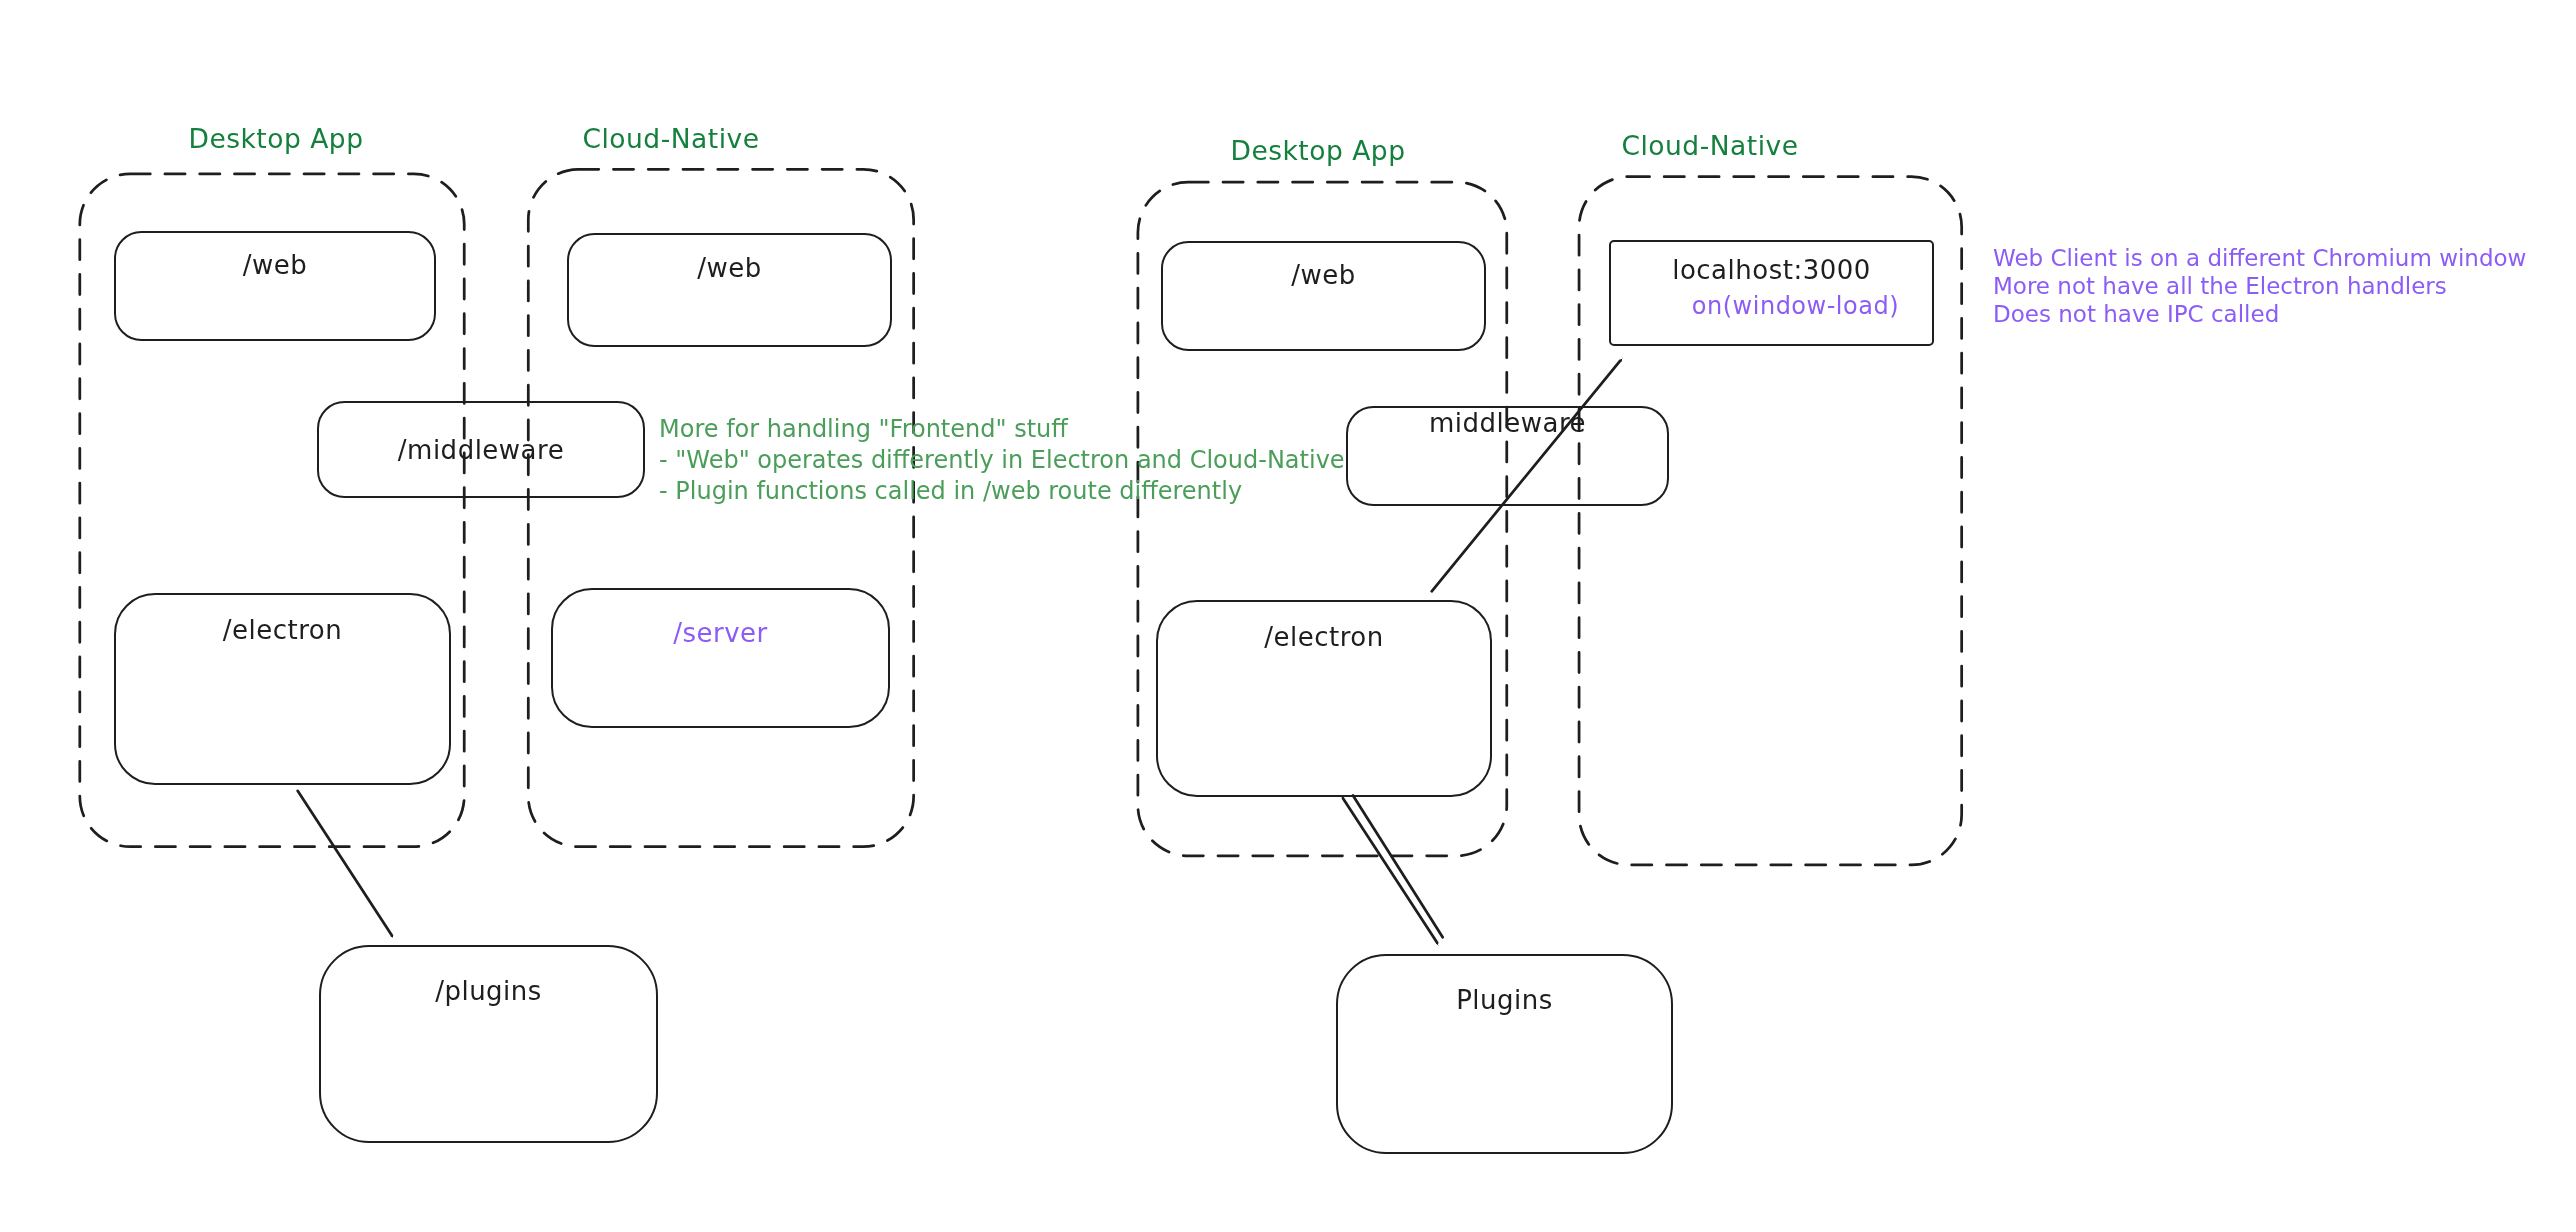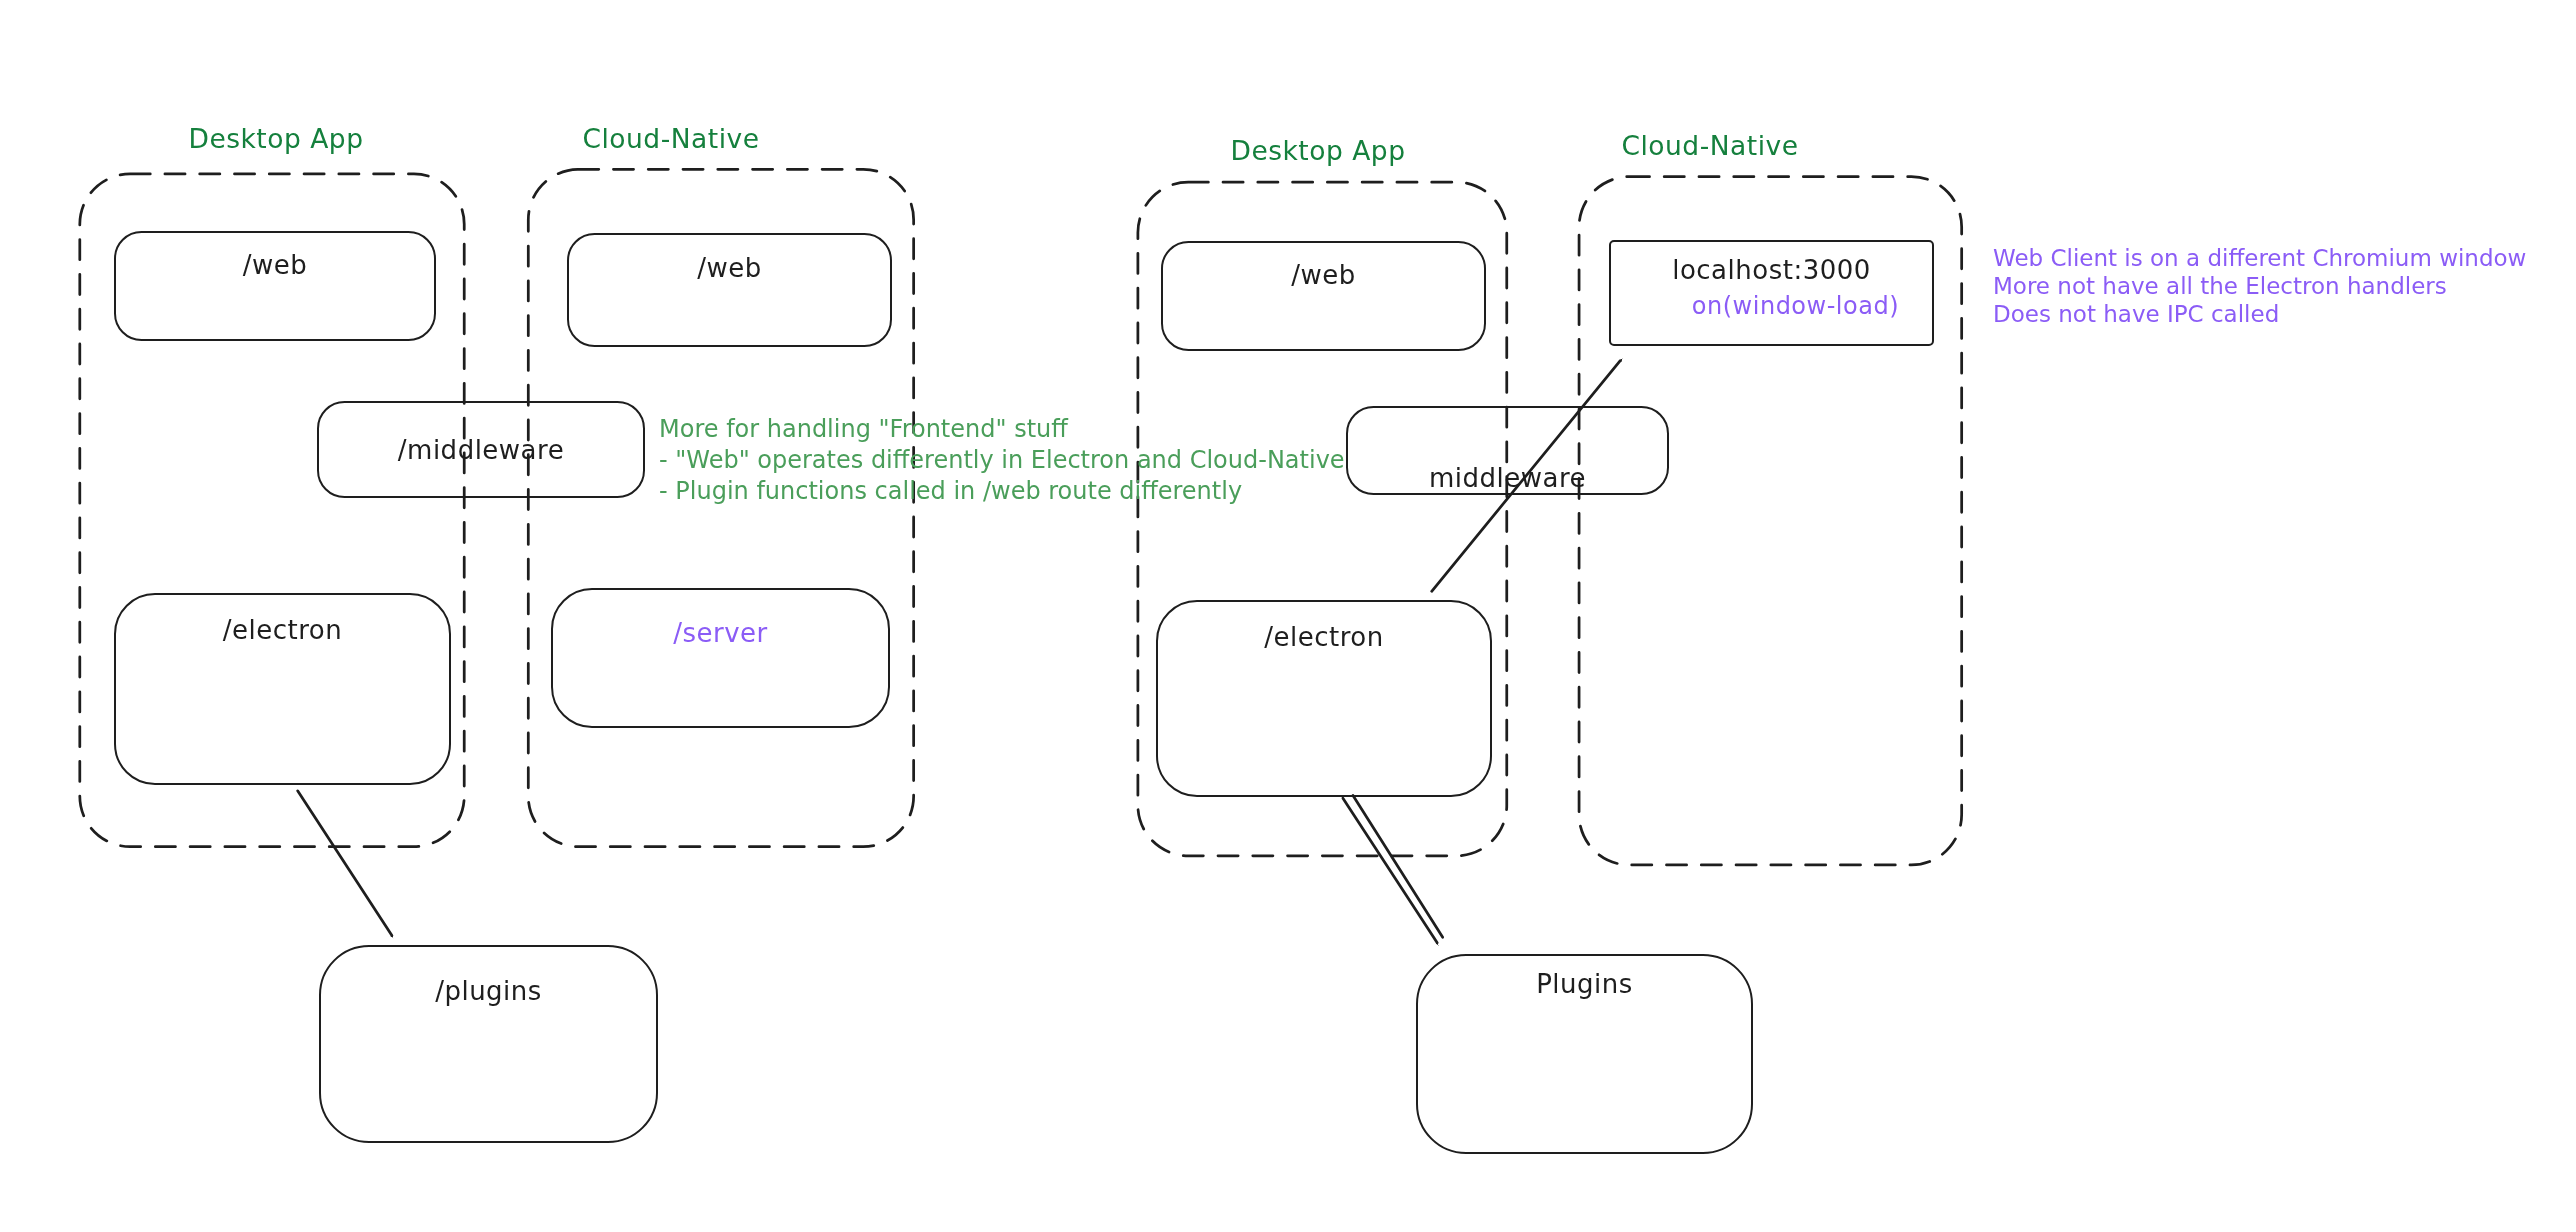--- a/index.html
+++ b/index.html
@@ -40,23 +40,23 @@
   .n-web1        { left: 114px;  top: 231px;  width: 322px; height: 110px; border-radius: 27.5px; padding-top: 16.5px; }
   .n-web2        { left: 567px;  top: 233px;  width: 325px; height: 114px; border-radius: 27.5px; padding-top: 18.3px; }
   .n-middleware1 { left: 317px;  top: 401px;  width: 328px; height: 97px; border-radius: 27.5px; justify-content: center; }
   .n-electron1   { left: 114px;  top: 593px;  width: 337px; height: 192px; border-radius: 41px; padding-top: 20px; }
   .n-server1     { left: 551px;  top: 588px;  width: 339px; height: 140px; border-radius: 41px; padding-top: 28px; }
   .n-plugins1    { left: 319px;  top: 945px; width: 339px; height: 198px; border-radius: 50px; padding-top: 29px; }
 
   .n-web3        { left: 1161px; top: 241px;  width: 325px; height: 110px; border-radius: 27.5px; padding-top: 16.5px; }
   .n-localhost   { left: 1609px; top: 240px;  width: 325px; height: 106px; border-radius: 5px; padding-top: 13px; }
   .n-localhost .line2 { align-self: flex-end; padding-right: 33px; margin-top: 7.3px; font-size: 24px; }
-  .n-middleware2 { left: 1346px; top: 406px;  width: 323px; height: 89px; border-radius: 27.5px; justify-content: flex-end; }
+  .n-middleware2 { left: 1346px; top: 406px;  width: 323px; height: 100px; border-radius: 27.5px; justify-content: flex-start; }
   .n-electron2   { left: 1156px; top: 600px;  width: 336px; height: 197px; border-radius: 41px; padding-top: 20px; }
-  .n-plugins2    { left: 1416px; top: 954px; width: 337px; height: 200px; border-radius: 50px; padding-top: 13px; }
+  .n-plugins2    { left: 1336px; top: 954px; width: 337px; height: 200px; border-radius: 50px; padding-top: 29px; }
 
   .red-text   { color: #8b5cf6; }
   .green-text { color: #4a9e5a; }
 
   
   .note { position: absolute; white-space: nowrap; }
   .note div { white-space: nowrap; }
   .green-note { left: 659px;  top: 414px; font-size: 24px; line-height: 31px; }
   .red-note   { left: 1993px; top: 244px; font-size: 23px; line-height: 28px; }
 

